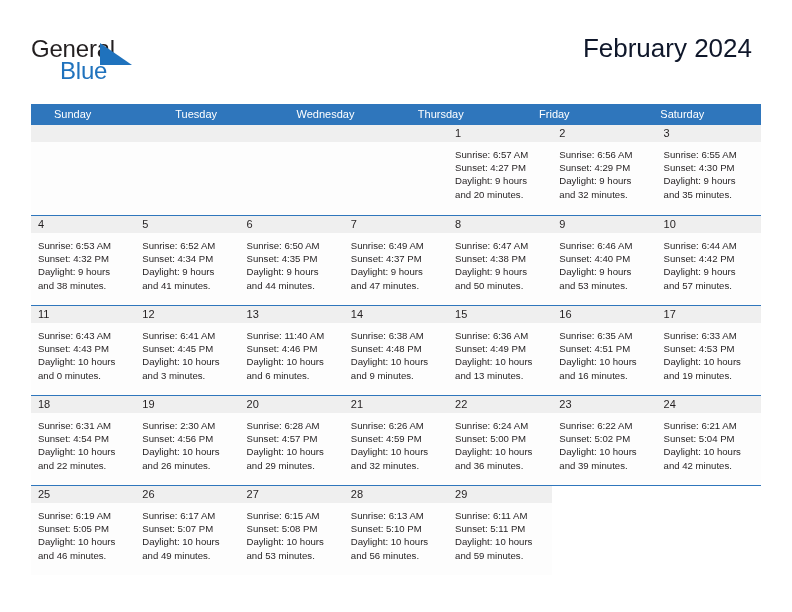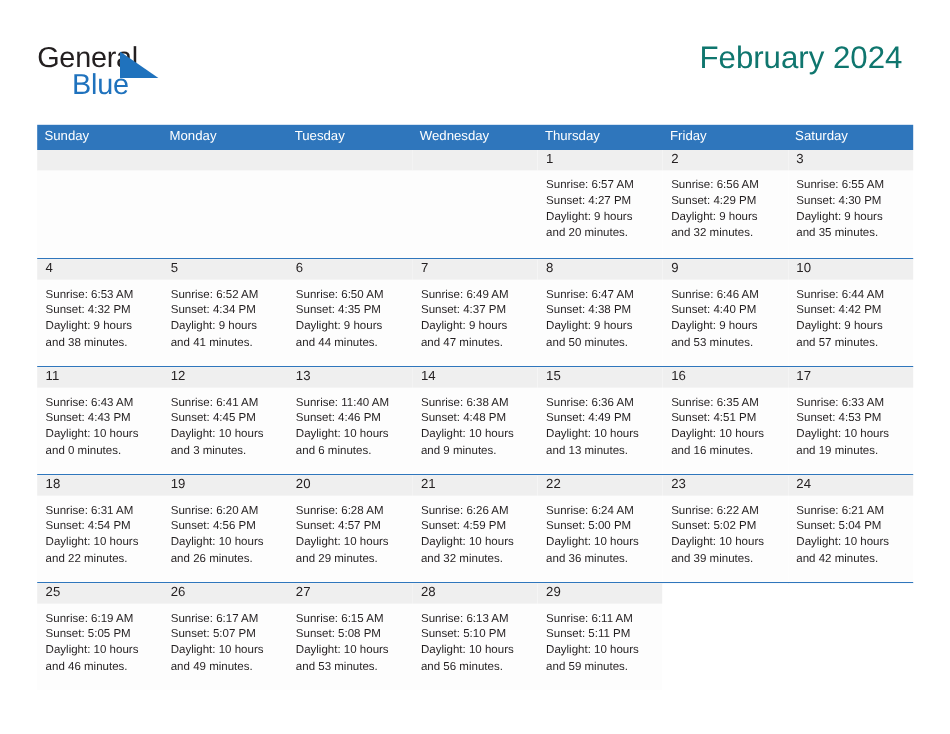--- a/index.html
+++ b/index.html
@@ -64,21 +64,21 @@
     height: 22px;
   }
   .brand-mark svg { display: block; }
 
   .title {
     position: absolute;
     right: 40px;
     top: 33px;
     font-size: 26px;
     line-height: 30px;
-    color: #0f766e;
+    color: #0f172a;
     text-align: center;
     white-space: nowrap;
   }
   .subtitle {
     position: absolute;
     right: 40px;
     top: 79px;
     font-size: 13.2px;
     line-height: 16px;
     color: #231f20;
@@ -101,20 +101,21 @@
   }
   .dow {
     width: 104.28px;
     box-sizing: border-box;
     padding-left: 6px;
     font-size: 11px;
     line-height: 21px;
     color: #ffffff;
     white-space: nowrap;
     overflow: hidden;
+    margin-left: 17px;
   }
 
   .week {
     display: flex;
     width: 730px;
     height: 90px;
     border-top: 1.4px solid #2f76bc;
     box-sizing: border-box;
   }
   .week.first { border-top: none; }
@@ -162,21 +163,20 @@
       </span>
       <span class="brand-blue">Blue</span>
     </div>
 
     <div class="title">February 2024</div>
   </div>
 
   <div class="calendar">
     <div class="dow-row" id="dow-row">
         <div class="dow">Sunday</div>
-        <div class="dow">Monday</div>
         <div class="dow">Tuesday</div>
         <div class="dow">Wednesday</div>
         <div class="dow">Thursday</div>
         <div class="dow">Friday</div>
         <div class="dow">Saturday</div>
       </div>
     <div id="weeks-container">
         <div class="week first">
           <div class="cell empty">
             <div class="cell-num"></div>
@@ -358,21 +358,21 @@
             <div class="cell-body">
               <div>Sunrise: 6:31 AM</div>
               <div>Sunset: 4:54 PM</div>
               <div>Daylight: 10 hours</div>
               <div>and 22 minutes.</div>
             </div>
           </div>
           <div class="cell">
             <div class="cell-num">19</div>
             <div class="cell-body">
-              <div>Sunrise: 6:20 AM</div>
+              <div>Sunrise: 2:30 AM</div>
               <div>Sunset: 4:56 PM</div>
               <div>Daylight: 10 hours</div>
               <div>and 26 minutes.</div>
             </div>
           </div>
           <div class="cell">
             <div class="cell-num">20</div>
             <div class="cell-body">
               <div>Sunrise: 6:28 AM</div>
               <div>Sunset: 4:57 PM</div>

